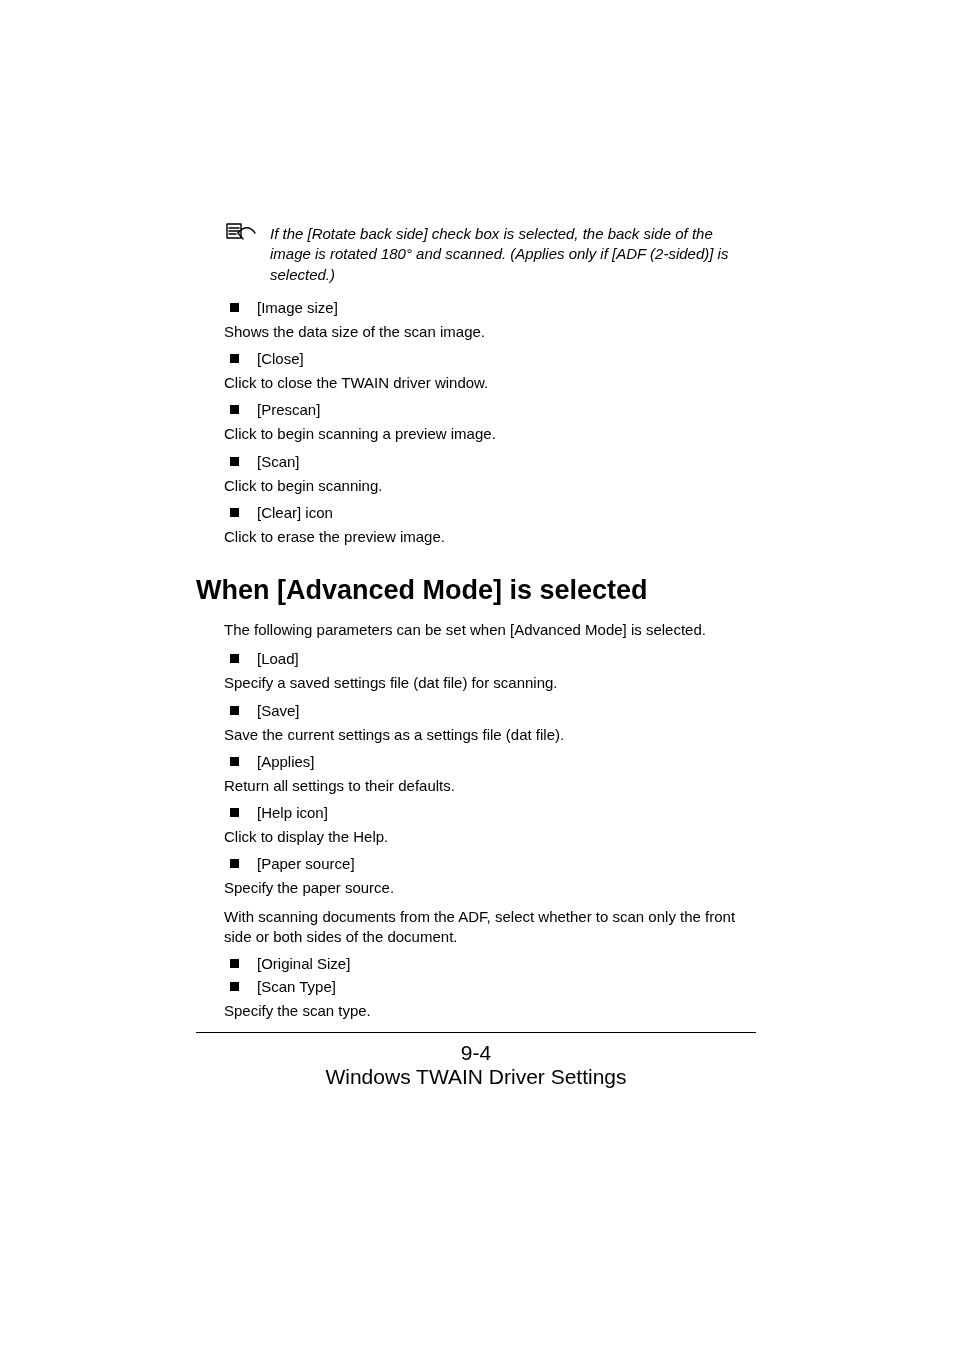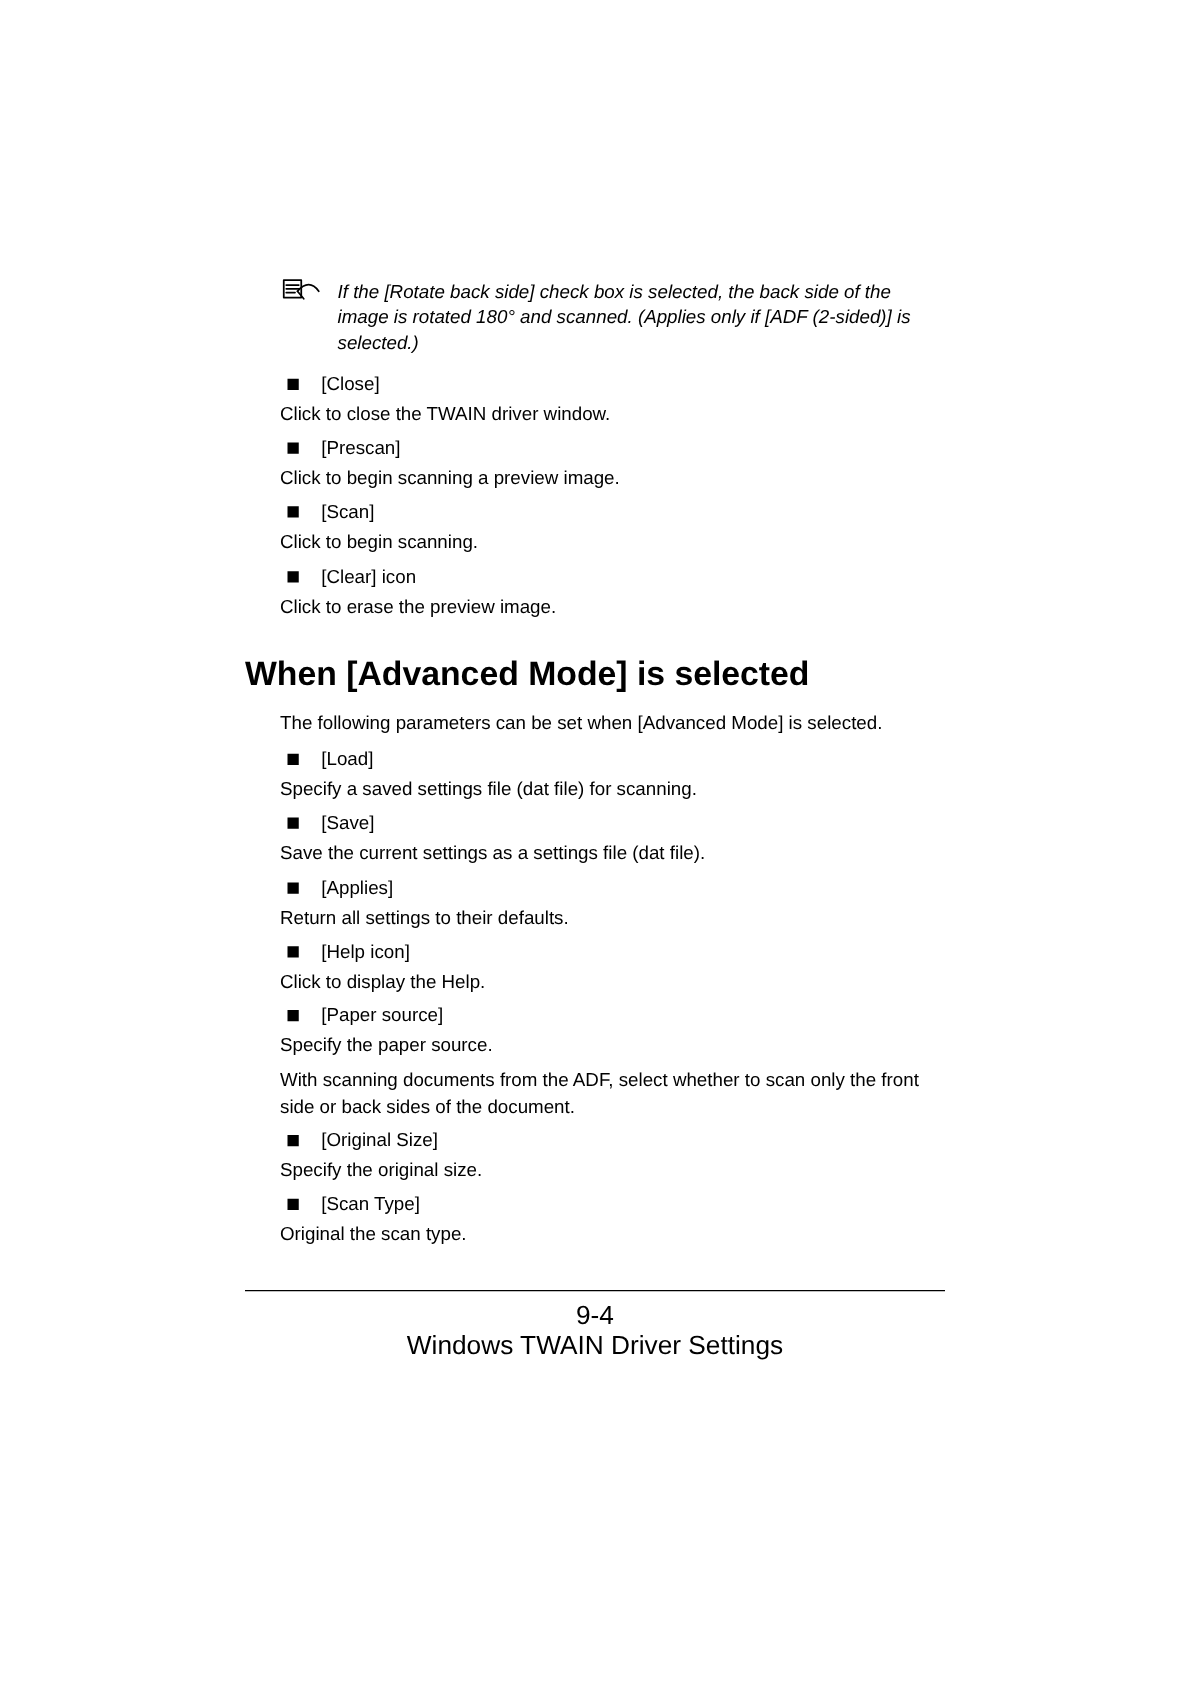--- a/index.html
+++ b/index.html
@@ -122,20 +122,27 @@
           </g>
         </svg>
       </span>
       <span class="note-text">If the [Rotate back side] check box is selected, the back side of the image is rotated 180° and scanned. (Applies only if [ADF (2-sided)] is selected.)</span>
     </div>
 
     <ul class="items">
       <li>
         <div class="bullet-line">
           <span class="square"></span>
+          <span class="bullet-label">[Image size]</span>
+        </div>
+        <div class="desc">Shows the data size of the scan image.</div>
+      </li>
+      <li>
+        <div class="bullet-line">
+          <span class="square"></span>
           <span class="bullet-label">[Close]</span>
         </div>
         <div class="desc">Click to close the TWAIN driver window.</div>
       </li>
       <li>
         <div class="bullet-line">
           <span class="square"></span>
           <span class="bullet-label">[Prescan]</span>
         </div>
         <div class="desc">Click to begin scanning a preview image.</div>
@@ -187,35 +194,34 @@
           <span class="bullet-label">[Help icon]</span>
         </div>
         <div class="desc">Click to display the Help.</div>
       </li>
       <li>
         <div class="bullet-line">
           <span class="square"></span>
           <span class="bullet-label">[Paper source]</span>
         </div>
         <div class="desc">Specify the paper source.</div>
-        <div class="desc">With scanning documents from the ADF, select whether to scan only the front side or back sides of the document.</div>
+        <div class="desc">With scanning documents from the ADF, select whether to scan only the front side or both sides of the document.</div>
       </li>
       <li>
         <div class="bullet-line">
           <span class="square"></span>
           <span class="bullet-label">[Original Size]</span>
         </div>
-        <div class="desc">Specify the original size.</div>
       </li>
       <li>
         <div class="bullet-line">
           <span class="square"></span>
           <span class="bullet-label">[Scan Type]</span>
         </div>
-        <div class="desc">Original the scan type.</div>
+        <div class="desc">Specify the scan type.</div>
       </li>
     </ul>
 
   </div>
 
   <div class="footer">
     <div class="footer-line"></div>
     <div class="footer-row">
       <span class="page-num">9-4</span>
       <span class="footer-title">Windows TWAIN Driver Settings</span>

